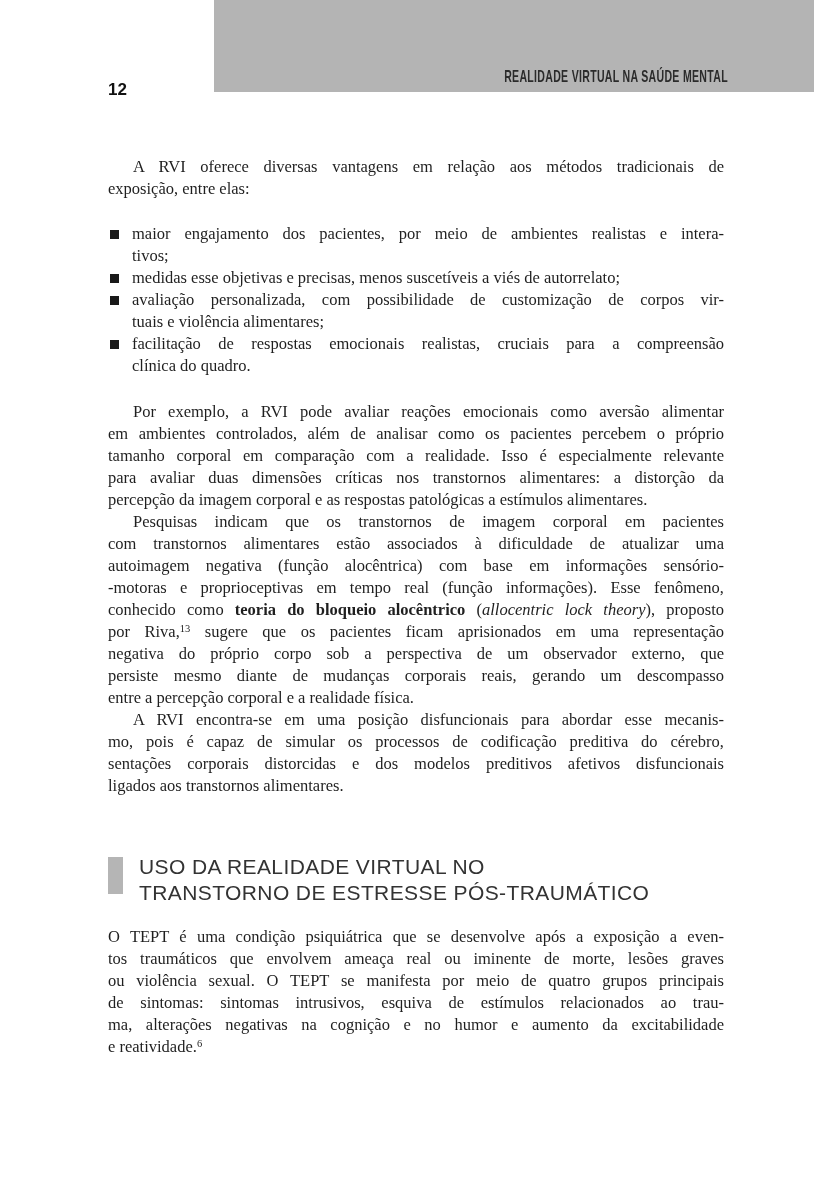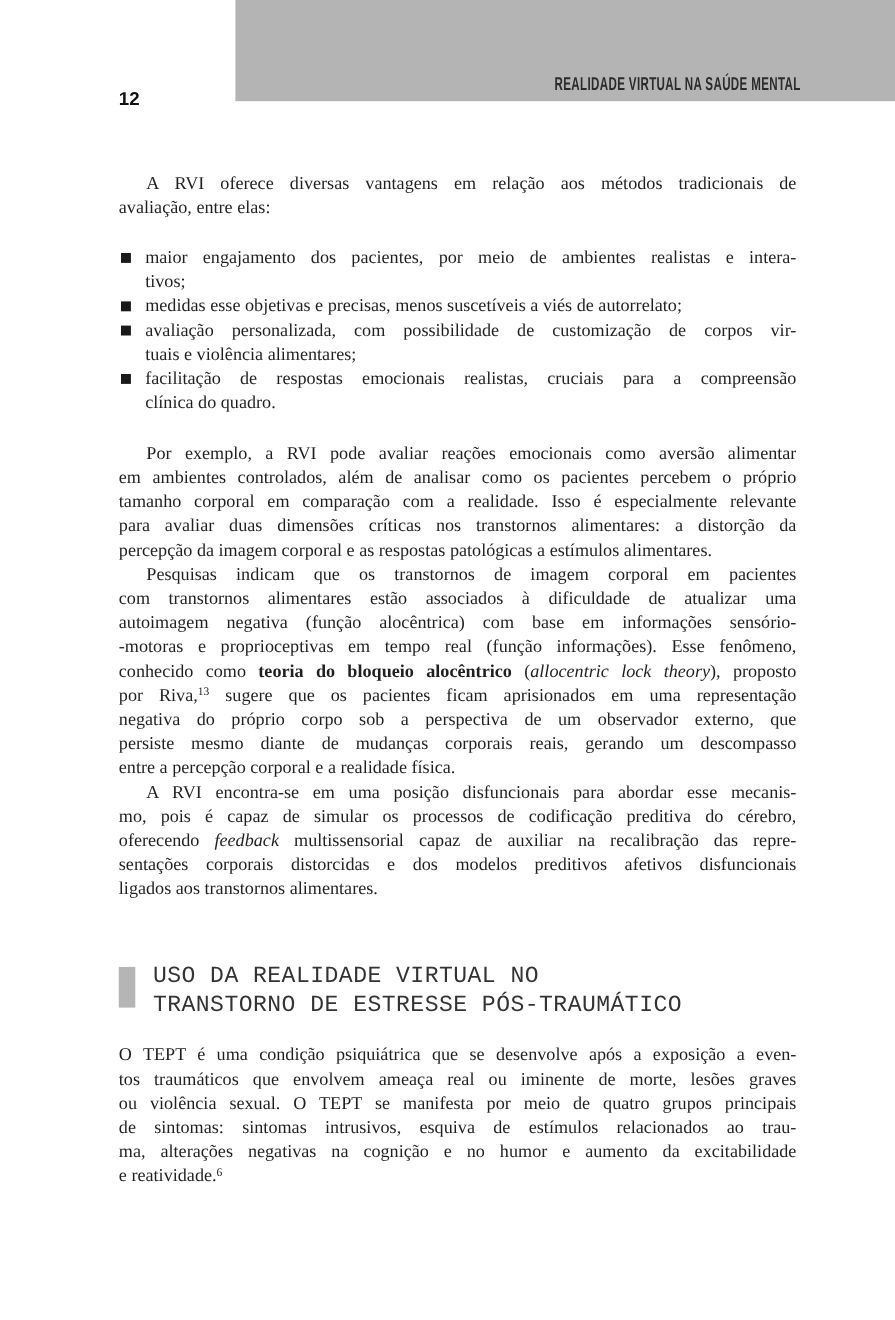--- a/index.html
+++ b/index.html
@@ -21,37 +21,37 @@
   .line.jus{text-align:justify;text-align-last:justify;}
   .line.ind{text-indent:25px;}
   .b{font-weight:bold;}
   .i{font-style:italic;}
   sup{font-size:10.5px;line-height:0;position:relative;top:-5px;vertical-align:baseline;}
   .blist{margin-top:23px;margin-bottom:24px;}
   .bitem{position:relative;padding-left:24px;}
   .bullet-square{position:absolute;left:2px;top:7px;width:9px;height:9px;background:var(--bullet);}
   .section-heading{display:flex;align-items:flex-start;margin-top:57px;}
   .heading-marker{flex:none;width:15px;height:37px;background:var(--marker);margin-right:16px;margin-top:3px;}
-  .heading-text{font-family:Liberation Mono, monospace;font-size:21px;line-height:26px;
+  .heading-text{font-family:Liberation Sans, sans-serif;font-size:21px;line-height:26px;
         color:var(--heading-text);letter-spacing:0.4px;}
   .para-tept{margin-top:20px;}
 </style>
 </head>
 <body>
 
 <div class="page">
   <div class="banner">
     <span class="running-head">REALIDADE VIRTUAL NA SAÚDE MENTAL</span>
   </div>
   <div class="page-number">12</div>
 
   <div class="content">
     <div class="para">
         <div class="line jus ind"><span>A RVI oferece diversas vantagens em relação aos métodos tradicionais de</span></div>
-        <div class="line"><span>avaliação, entre elas:</span></div>
+        <div class="line"><span>exposição, entre elas:</span></div>
       </div>
     <div class="blist">
         <div class="bitem">
           <span class="bullet-square"></span>
           <div class="line jus"><span>maior engajamento dos pacientes, por meio de ambientes realistas e intera-</span></div>
           <div class="line"><span>tivos;</span></div>
         </div>
         <div class="bitem">
           <span class="bullet-square"></span>
           <div class="line"><span>medidas esse objetivas e precisas, menos suscetíveis a viés de autorrelato;</span></div>
@@ -81,21 +81,20 @@
         <div class="line jus"><span>-motoras e proprioceptivas em tempo real (função informações). Esse fenômeno,</span></div>
         <div class="line jus"><span>conhecido como </span><span class="b">teoria do bloqueio alocêntrico</span><span> (</span><span class="i">allocentric lock theory</span><span>), proposto</span></div>
         <div class="line jus"><span>por Riva,</span><sup>13</sup><span> sugere que os pacientes ficam aprisionados em uma representação</span></div>
         <div class="line jus"><span>negativa do próprio corpo sob a perspectiva de um observador externo, que</span></div>
         <div class="line jus"><span>persiste mesmo diante de mudanças corporais reais, gerando um descompasso</span></div>
         <div class="line"><span>entre a percepção corporal e a realidade física.</span></div>
       </div>
     <div class="para">
         <div class="line jus ind"><span>A RVI encontra-se em uma posição disfuncionais para abordar esse mecanis-</span></div>
         <div class="line jus"><span>mo, pois é capaz de simular os processos de codificação preditiva do cérebro,</span></div>
-        <div class="line jus"><span>oferecendo </span><span class="i">feedback</span><span> multissensorial capaz de auxiliar na recalibração das repre-</span></div>
         <div class="line jus"><span>sentações corporais distorcidas e dos modelos preditivos afetivos disfuncionais</span></div>
         <div class="line"><span>ligados aos transtornos alimentares.</span></div>
       </div>
 
     <div class="section-heading">
       <span class="heading-marker"></span>
       <div class="heading-text">
         <div>USO DA REALIDADE VIRTUAL NO</div>
         <div>TRANSTORNO DE ESTRESSE PÓS-TRAUMÁTICO</div>
       </div>

